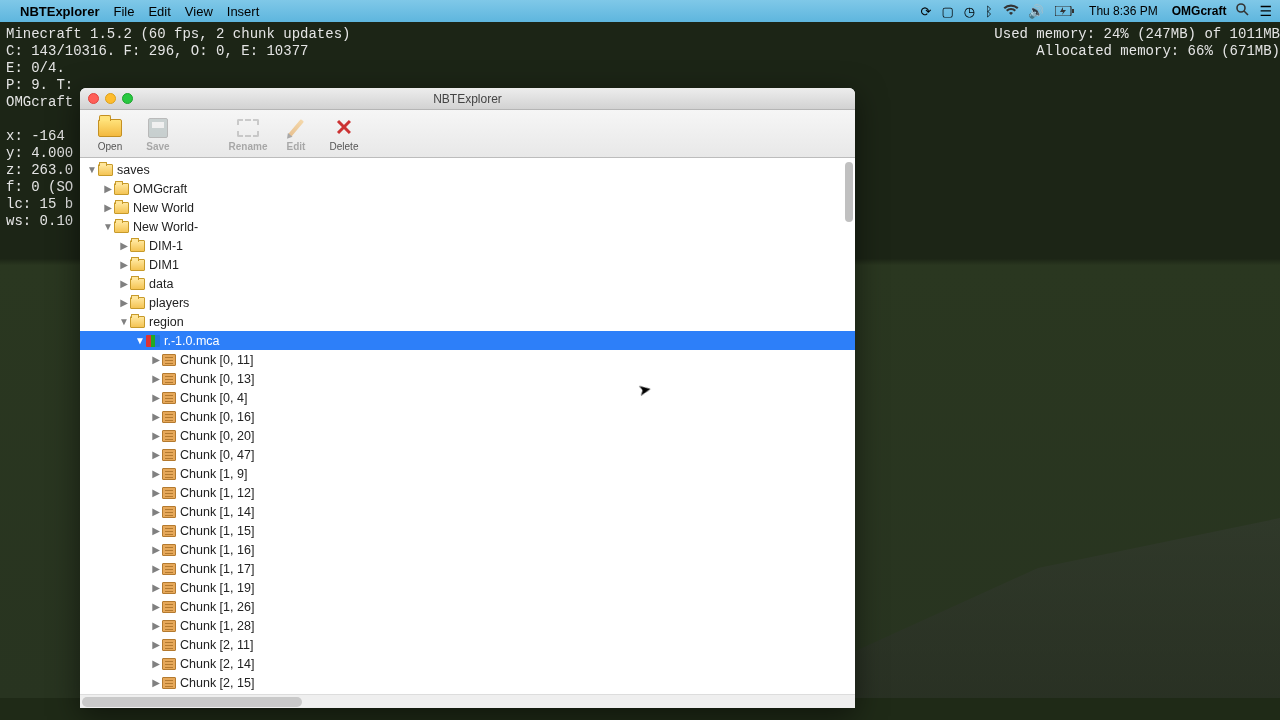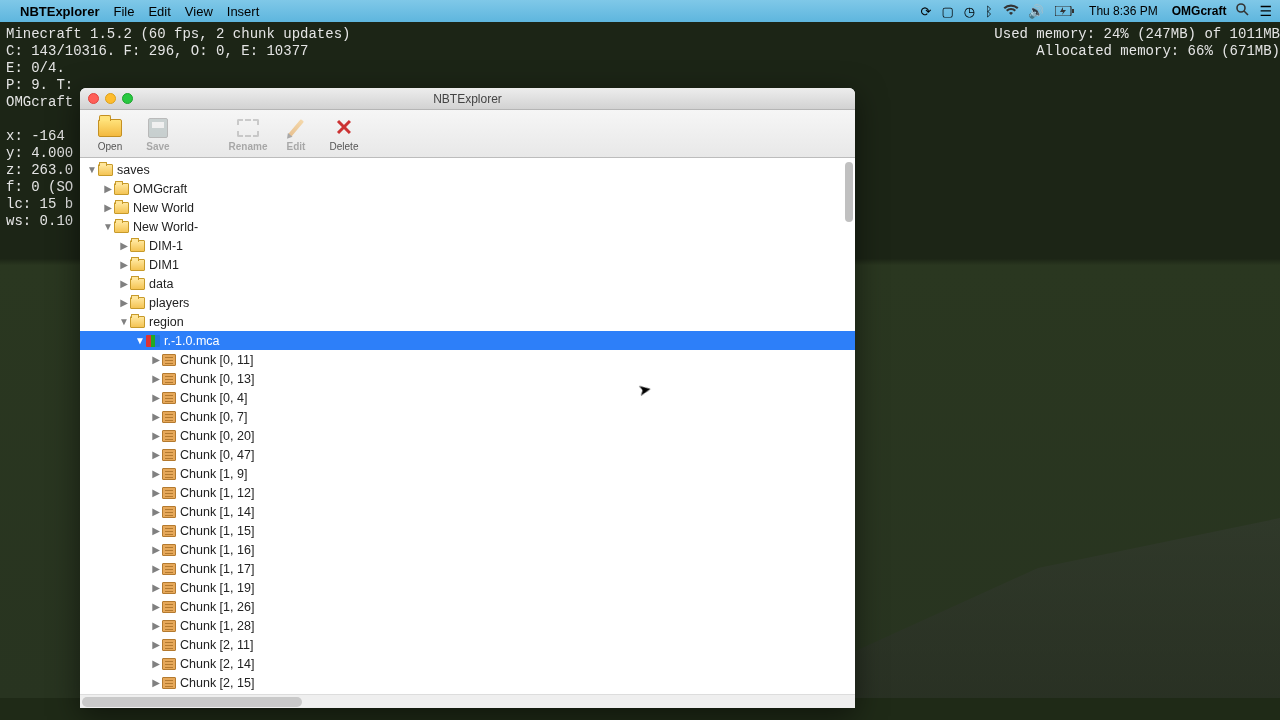--- a/index.html
+++ b/index.html
@@ -252,21 +252,21 @@
         <div class="tree-row">
           <span style="width: 70px; display: inline-block;"></span>
           <span class="disclosure">▶</span>
           <span class="chunk-icon"></span>
           <span>Chunk [0, 4]</span>
         </div>
         <div class="tree-row">
           <span style="width: 70px; display: inline-block;"></span>
           <span class="disclosure">▶</span>
           <span class="chunk-icon"></span>
-          <span>Chunk [0, 7]</span>
+          <span>Chunk [0, 16]</span>
         </div>
         <div class="tree-row">
           <span style="width: 70px; display: inline-block;"></span>
           <span class="disclosure">▶</span>
           <span class="chunk-icon"></span>
           <span>Chunk [0, 20]</span>
         </div>
         <div class="tree-row">
           <span style="width: 70px; display: inline-block;"></span>
           <span class="disclosure">▶</span>

